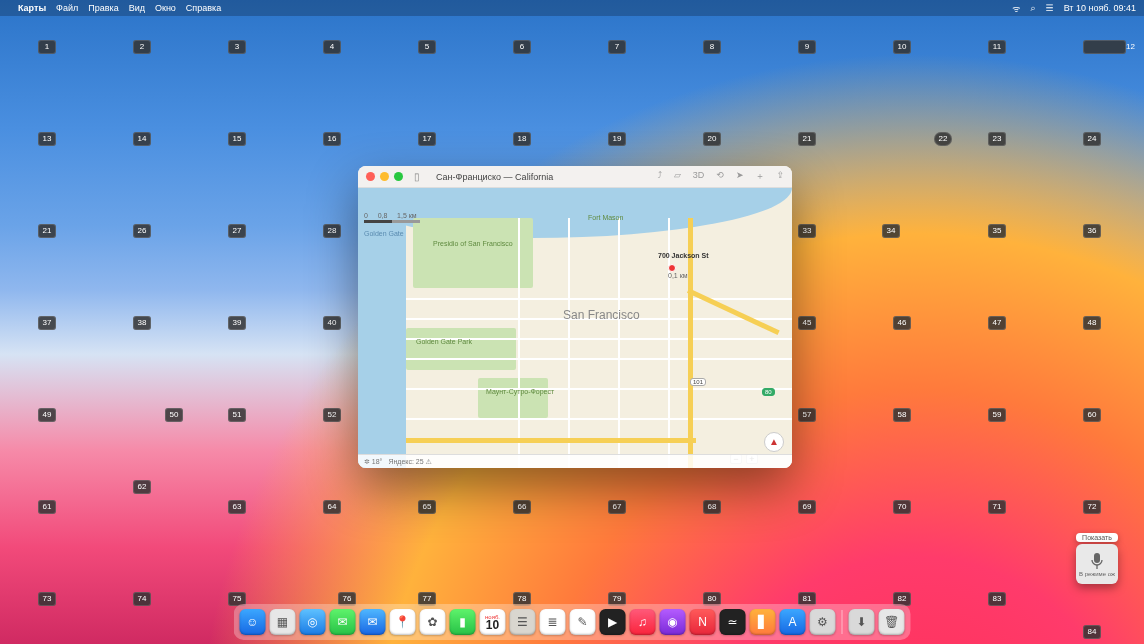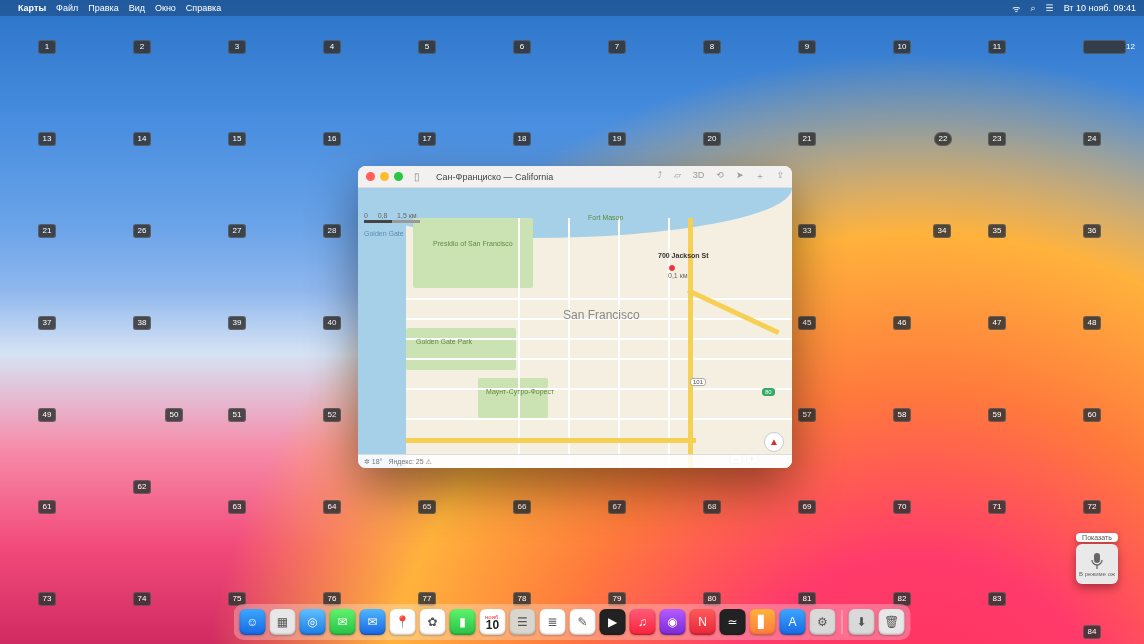--- a/index.html
+++ b/index.html
@@ -140,21 +140,21 @@
       <div class="cell" style="left: 1083px; top: 132px;">24</div>
       <div class="cell" style="left: 38px; top: 224px;">21</div>
       <div class="cell" style="left: 133px; top: 224px;">26</div>
       <div class="cell" style="left: 228px; top: 224px;">27</div>
       <div class="cell" style="left: 323px; top: 224px;">28</div>
       <div class="cell" style="left: 418px; top: 224px;">29</div>
       <div class="cell" style="left: 513px; top: 224px;">30</div>
       <div class="cell" style="left: 608px; top: 224px;">31</div>
       <div class="cell" style="left: 703px; top: 224px;">32</div>
       <div class="cell" style="left: 798px; top: 224px;">33</div>
-      <div class="cell" style="left: 933px; top: 224px;">34</div>
+      <div class="cell" style="left: 882px; top: 224px;">34</div>
       <div class="cell" style="left: 988px; top: 224px;">35</div>
       <div class="cell" style="left: 1083px; top: 224px;">36</div>
       <div class="cell" style="left: 38px; top: 316px;">37</div>
       <div class="cell" style="left: 133px; top: 316px;">38</div>
       <div class="cell" style="left: 228px; top: 316px;">39</div>
       <div class="cell" style="left: 323px; top: 316px;">40</div>
       <div class="cell" style="left: 418px; top: 316px;">41</div>
       <div class="cell" style="left: 513px; top: 316px;">42</div>
       <div class="cell" style="left: 608px; top: 316px;">43</div>
       <div class="cell" style="left: 703px; top: 316px;">44</div>
@@ -182,21 +182,21 @@
       <div class="cell" style="left: 513px; top: 500px;">66</div>
       <div class="cell" style="left: 608px; top: 500px;">67</div>
       <div class="cell" style="left: 703px; top: 500px;">68</div>
       <div class="cell" style="left: 798px; top: 500px;">69</div>
       <div class="cell" style="left: 893px; top: 500px;">70</div>
       <div class="cell" style="left: 988px; top: 500px;">71</div>
       <div class="cell" style="left: 1083px; top: 500px;">72</div>
       <div class="cell" style="left: 38px; top: 592px;">73</div>
       <div class="cell" style="left: 133px; top: 592px;">74</div>
       <div class="cell" style="left: 228px; top: 592px;">75</div>
-      <div class="cell" style="left: 323px; top: 592px;">76</div>
+      <div class="cell" style="left: 338px; top: 592px;">76</div>
       <div class="cell" style="left: 418px; top: 592px;">77</div>
       <div class="cell" style="left: 513px; top: 592px;">78</div>
       <div class="cell" style="left: 608px; top: 592px;">79</div>
       <div class="cell" style="left: 703px; top: 592px;">80</div>
       <div class="cell" style="left: 798px; top: 592px;">81</div>
       <div class="cell" style="left: 893px; top: 592px;">82</div>
       <div class="cell" style="left: 988px; top: 592px;">83</div>
       <div class="cell" style="left: 1083px; top: 625px;">84</div>
     </div>
 

